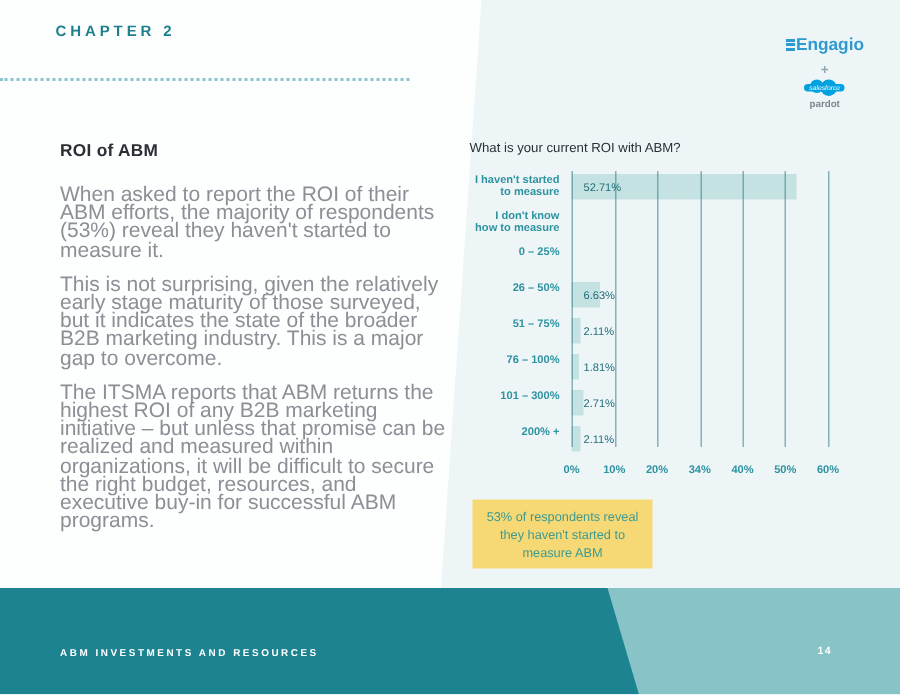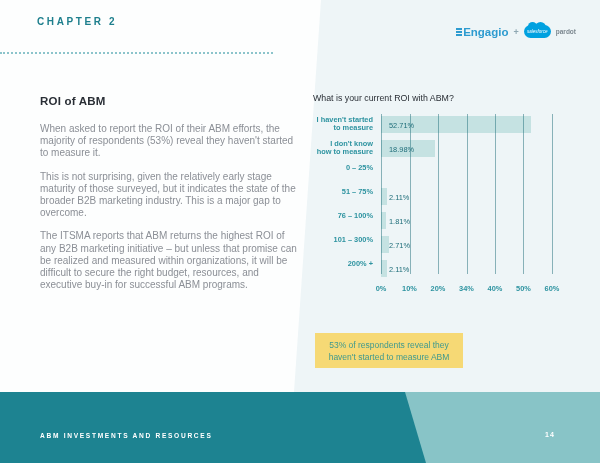--- a/index.html
+++ b/index.html
@@ -16,39 +16,39 @@
   }
   
   .chapter{
     position:absolute;left:37px;top:16px;
     font-size:10px;font-weight:bold;letter-spacing:2.6px;color:#1e7f8d;
   }
   .dotted-rule{
     position:absolute;left:0;top:52px;width:273px;height:0;
     border-top:2px dotted rgba(47,147,160,.55);
   }
-  .logo-group{position:absolute;right:24px;top:24px;display:flex;align-items:center;gap:5px;height:15px;}
+  .logo-group{position:absolute;right:24px;top:24px;display:flex;align-items:center;gap:5px;height:15px;flex-direction:column;}
   .engagio{display:flex;align-items:center;gap:1px;color:#2d9bd0;font-weight:bold;font-size:11.5px;}
   .engagio-mark{width:6px;height:8px;background:repeating-linear-gradient(to bottom,#2d9bd0 0 2px,transparent 2px 3px);}
   .logo-plus{font-size:9px;color:#8fa8b3;font-weight:bold;}
   .sf-cloud{
     position:relative;width:27px;height:13px;background:#00a1e0;border-radius:8px;
     display:flex;align-items:center;justify-content:center;color:#fff;
     font-size:4.5px;font-style:italic;
   }
   .sf-cloud::before{
     content:"";position:absolute;left:4px;top:-3px;width:9px;height:9px;border-radius:50%;
     background:#00a1e0;box-shadow:8px 1px 0 1px #00a1e0;
   }
   .sf-cloud span{position:relative;z-index:1;}
   .pardot{font-size:6.5px;font-weight:bold;color:#7c8890;}
   
   .article{position:absolute;left:40px;top:95px;width:257px;}
   .article h2{margin:0 0 16px 0;font-size:11.5px;color:#2a2f36;letter-spacing:.2px;}
-  .article p{margin:0 0 11px 0;font-size:10px;line-height:12.2px;color:#8b8f96;}
+  .article p{margin:0 0 11px 0;font-size:14px;line-height:12.2px;color:#8b8f96;}
   
   .chart{position:absolute;left:313px;top:93px;width:252px;}
   .chart-title{font-size:8.8px;font-weight:normal;color:#2a2f36;margin:0 0 13px 0;}
   .rows{position:relative;}
   .grid{position:absolute;left:68px;top:-2px;bottom:3px;width:171px;z-index:2;pointer-events:none;}
   .gl{position:absolute;top:0;bottom:0;width:1px;background:rgba(31,110,122,.5);}
   .gl:nth-child(1){left:0;}
   .gl:nth-child(2){left:16.667%;}
   .gl:nth-child(3){left:33.333%;}
   .gl:nth-child(4){left:50%;}
@@ -66,21 +66,21 @@
     position:absolute;left:8px;top:50%;transform:translateY(-50%);
     font-size:7.4px;font-weight:normal;color:#1f6e7a;z-index:3;white-space:nowrap;
   }
   .x-axis{position:relative;margin-left:68px;width:171px;height:10px;margin-top:5px;}
   .x-axis span{
     position:absolute;transform:translateX(-50%);top:0;
     font-size:7.4px;font-weight:bold;color:#2d93a0;white-space:nowrap;
   }
   
   .callout{
-    position:absolute;left:315px;top:333px;width:148px;min-height:35px;box-sizing:border-box;
+    position:absolute;left:315px;top:333px;width:120px;min-height:35px;box-sizing:border-box;
     background:#f6d975;color:#3f998e;font-size:8.5px;line-height:12px;
     display:flex;align-items:center;justify-content:center;text-align:center;padding:5px 7px;
   }
   
   .footer{position:absolute;left:0;bottom:0;width:600px;height:71px;background:#88c4c7;}
   .footer-dark{position:absolute;inset:0;background:#1d8391;clip-path:polygon(0 0,67.5% 0,71% 100%,0 100%);}
   .footer-label{
     position:absolute;left:40px;top:40px;color:#ffffff;
     font-size:6.6px;font-weight:bold;letter-spacing:1.7px;
   }
@@ -131,27 +131,30 @@
         <div class="cat-label">I haven't started
 to measure</div>
         <div class="bar-area">
           <div class="bar" style="width: 87.85%;"></div>
           <div class="val">52.71%</div>
         </div>
       </div>
       <div class="row">
         <div class="cat-label">I don't know
 how to measure</div>
-        <div class="bar-area">
-          <div class="bar" style="width: 31.6333%;"></div>
-          <div class="val">18.98%</div>
-        </div>
       </div>
       <div class="row">
         <div class="cat-label">0 – 25%</div>
+      </div>
+      <div class="row">
+        <div class="cat-label">26 – 50%</div>
+        <div class="bar-area">
+          <div class="bar" style="width: 11.05%;"></div>
+          <div class="val">6.63%</div>
+        </div>
       </div>
       <div class="row">
         <div class="cat-label">51 – 75%</div>
         <div class="bar-area">
           <div class="bar" style="width: 3.51667%;"></div>
           <div class="val">2.11%</div>
         </div>
       </div>
       <div class="row">
         <div class="cat-label">76 – 100%</div>

